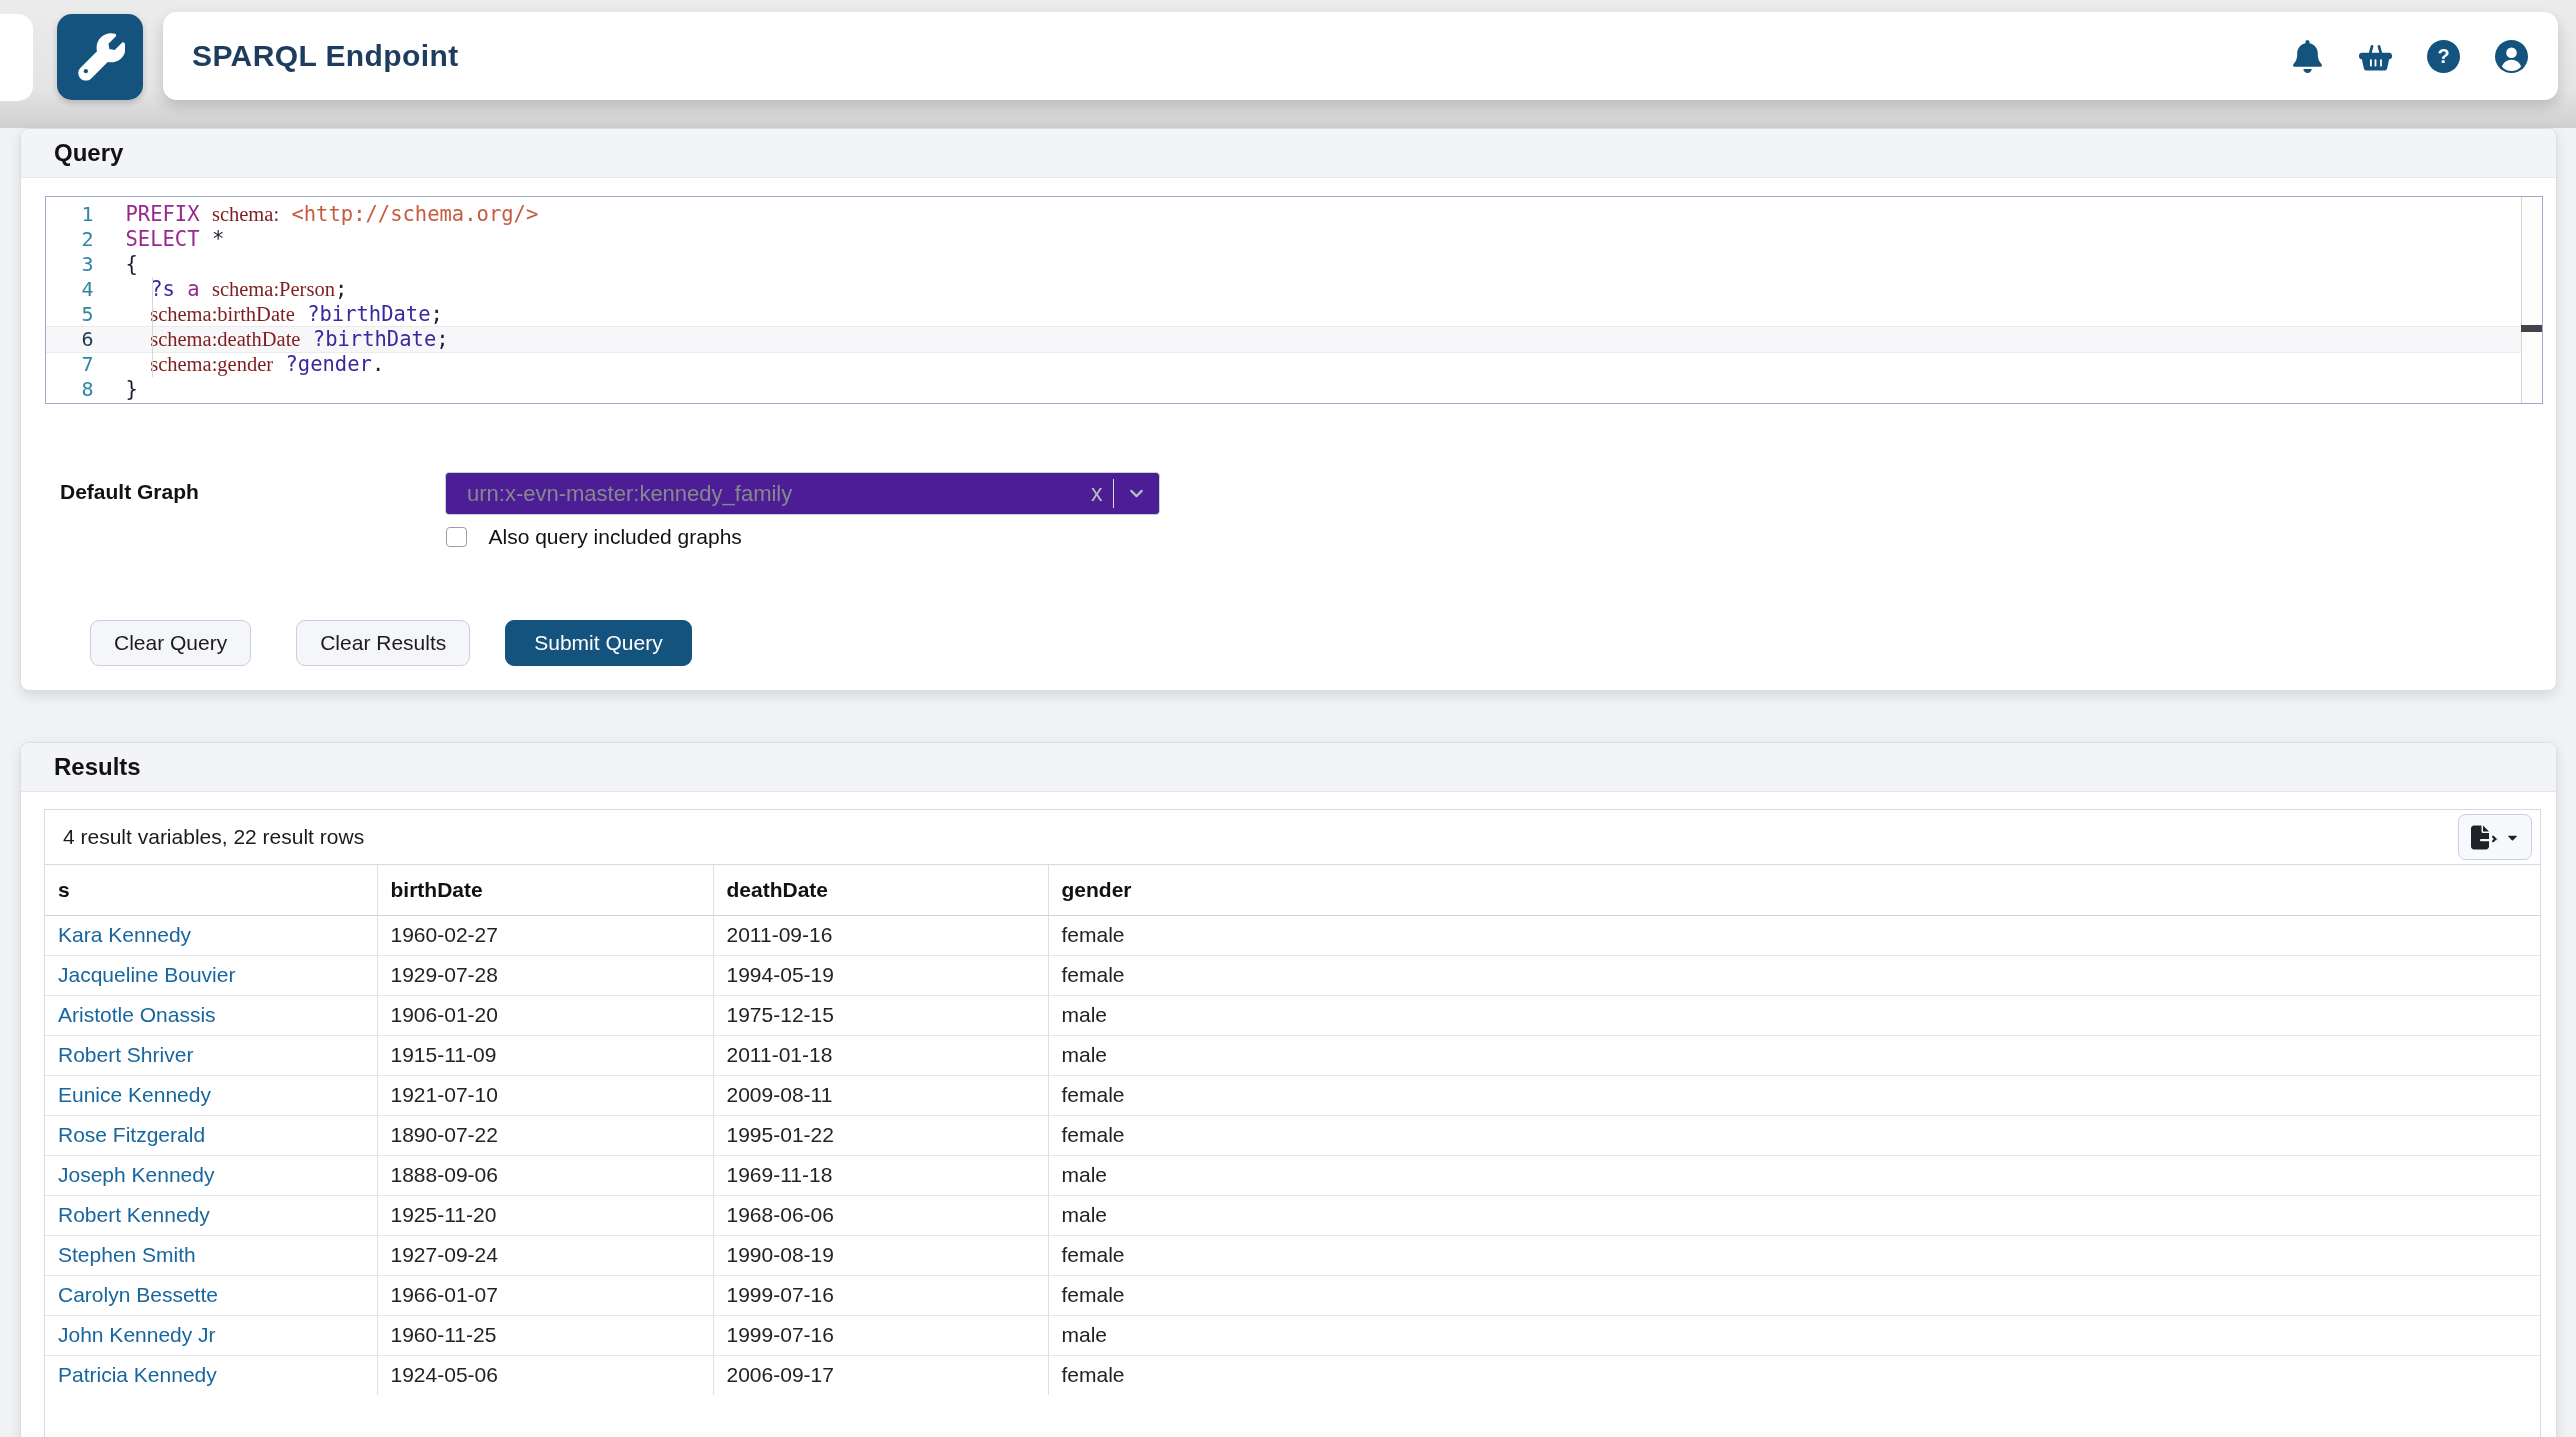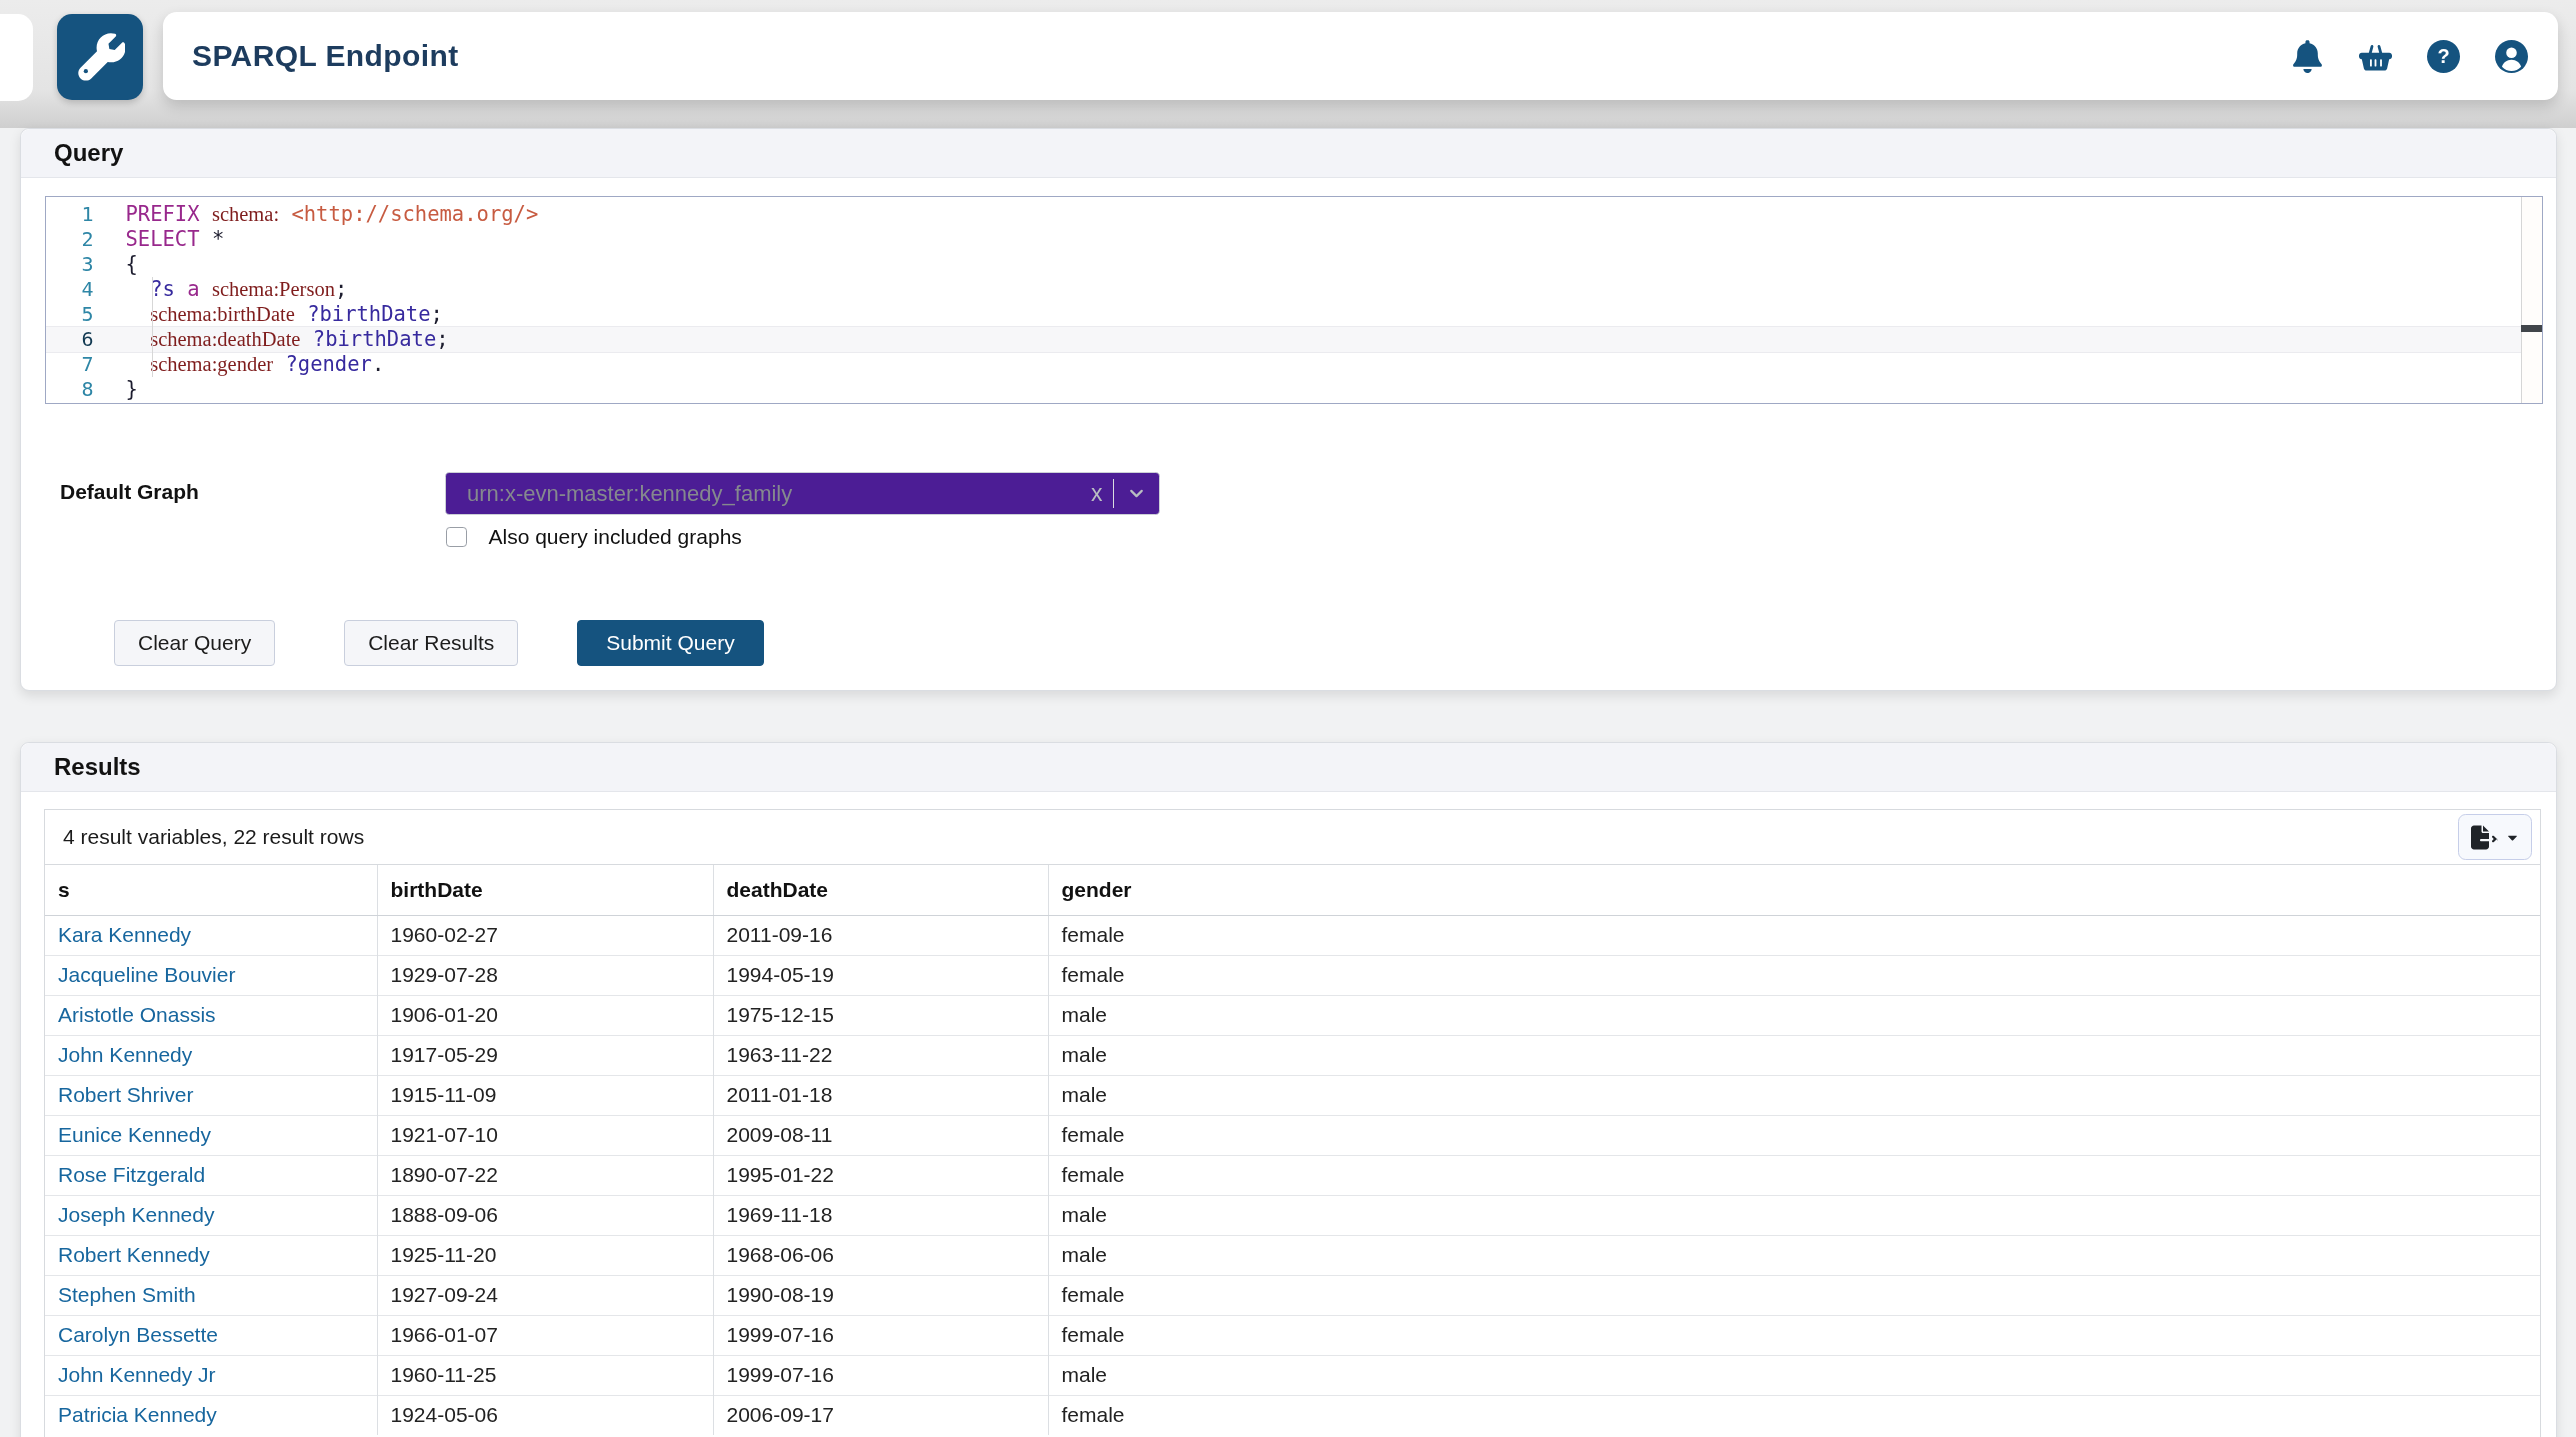--- a/index.html
+++ b/index.html
@@ -106,23 +106,23 @@
     display:flex; align-items:center; gap:22px;
   }
   .checkbox {
     width:20.5px; height:20.5px; border:1.5px solid #999ea6; border-radius:3.8px; background:#fff; cursor:pointer;
   }
   .check-label { font-size:21px; color:#111; }
 
   
   .btn-row { position:absolute; left:69px; top:491px; display:flex; }
   .btn {
-    height:46px; border-radius:4px; font-size:21px;
+    height:46px; border-radius:9px; font-size:21px;
     display:flex; align-items:center; justify-content:center;
-    font-family:"Liberation Sans", sans-serif; cursor:pointer;margin-left:24px;
+    font-family:"Liberation Sans", sans-serif; cursor:pointer;
   }
   .btn-light {
     background:#f5f6f9; border:0.8px solid #c9cfdd; color:#1c1c1c; padding:0 23px;
   }
   .btn-primary {
     background:#15537f; border:0.8px solid #15537f; color:#fff; padding:0 28px;
   }
   #btn-clear-query { margin-right:45px; }
   #btn-clear-results { margin-right:35px; }
 
@@ -318,26 +318,20 @@
             <td>1994-05-19</td>
             <td>female</td>
           </tr>
           <tr>
             <td><span class="result-link">Aristotle Onassis</span></td>
             <td>1906-01-20</td>
             <td>1975-12-15</td>
             <td>male</td>
           </tr>
           <tr>
-            <td><span class="result-link">John Kennedy</span></td>
-            <td>1917-05-29</td>
-            <td>1963-11-22</td>
-            <td>male</td>
-          </tr>
-          <tr>
             <td><span class="result-link">Robert Shriver</span></td>
             <td>1915-11-09</td>
             <td>2011-01-18</td>
             <td>male</td>
           </tr>
           <tr>
             <td><span class="result-link">Eunice Kennedy</span></td>
             <td>1921-07-10</td>
             <td>2009-08-11</td>
             <td>female</td>

